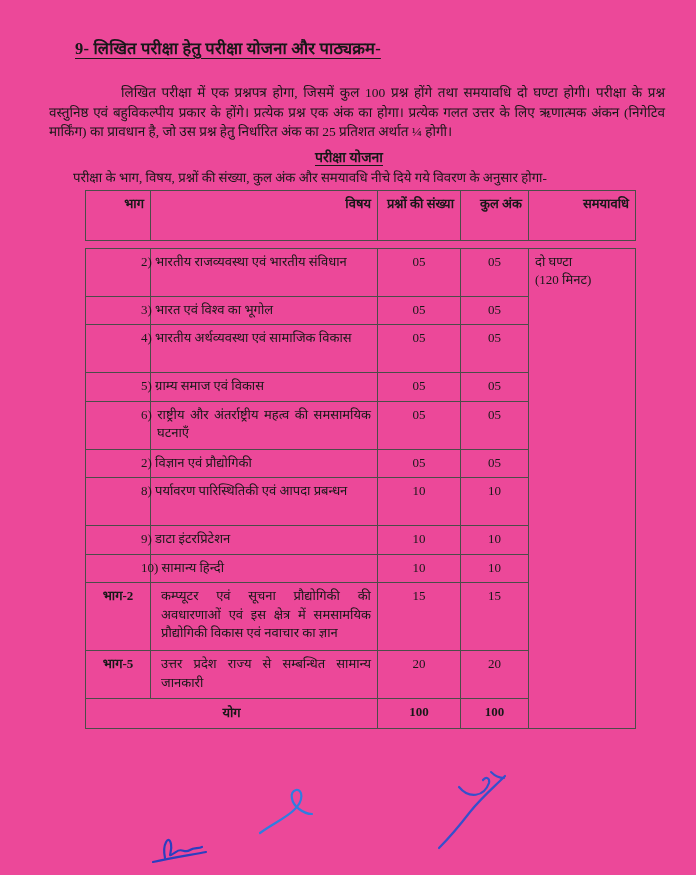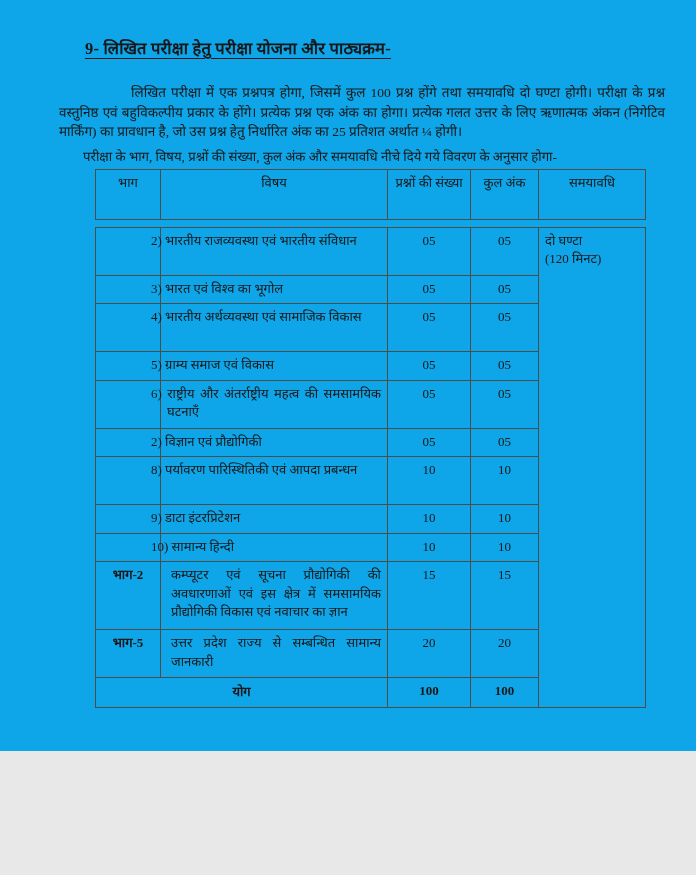--- a/index.html
+++ b/index.html
@@ -1,24 +1,24 @@
 <!DOCTYPE html>
 <html><head>
 <meta charset="utf-8">
 <style>
   html,body{margin:0;padding:0;background:#e8e8e8;}
   .page{
     position:relative;
-    width:696px;height:751px;
+    width:696px;height:875px;
     margin:0 auto;
-    background:#0ea5e9;
+    background:#ec4899;
     font-family:"Liberation Serif","DejaVu Serif",serif;
     color:#181818;
     box-sizing:border-box;
-    padding:36px 31px 0 43px;
+    padding:36px 31px 0 33px;
     overflow:hidden;
   }
   .heading{
     font-size:16.5px;font-weight:bold;
     margin:0 0 24px 42px;
     text-decoration:underline;
     text-underline-offset:4px;
     letter-spacing:.2px;
   }
   .intro{
@@ -51,21 +51,21 @@
     border:1.4px solid #4c4c49;
     padding:4px 6px 5px 6px;
     vertical-align:top;
     line-height:18.5px;
   }
   col.c-part{width:65px;}
   col.c-subject{width:227px;}
   col.c-questions{width:83px;}
   col.c-marks{width:68px;}
   col.c-duration{width:107px;}
-  th{font-weight:normal;text-align:center;}
+  th{font-weight:bold;text-align:right;}
   td.part{font-weight:bold;text-align:center;}
   td.subject{
     text-align:justify;
     padding-left:24px;text-indent:-16px;
   }
   td.subject.no-hang{padding-left:10px;text-indent:0;}
   td.num{text-align:center;}
   th.h-questions{height:40px;}
   .gap{height:7px;}
   td.duration-cell{vertical-align:middle;text-align:left;line-height:22px;}
@@ -79,20 +79,21 @@
 </style>
 </head>
 <body>
 
 <div class="page">
 
   <h1 class="heading">9- लिखित परीक्षा हेतु परीक्षा योजना और पाठ्यक्रम-</h1>
 
   <p class="intro">लिखित परीक्षा में एक प्रश्नपत्र होगा, जिसमें कुल 100 प्रश्न होंगे तथा समयावधि दो घण्टा होगी। परीक्षा के प्रश्न वस्तुनिष्ठ एवं बहुविकल्पीय प्रकार के होंगे। प्रत्येक प्रश्न एक अंक का होगा। प्रत्येक गलत उत्तर के लिए ऋणात्मक अंकन (निगेटिव मार्किंग) का प्रावधान है, जो उस प्रश्न हेतु निर्धारित अंक का 25 प्रतिशत अर्थात ¼ होगी।</p>
 
+  <div class="plan-title">परीक्षा योजना</div>
 
   <p class="plan-note">परीक्षा के भाग, विषय, प्रश्नों की संख्या, कुल अंक और समयावधि नीचे दिये गये विवरण के अनुसार होगा-</p>
 
   <table class="scheme t1">
     <colgroup>
       <col class="c-part">
         <col class="c-subject">
         <col class="c-questions">
         <col class="c-marks">
         <col class="c-duration">

